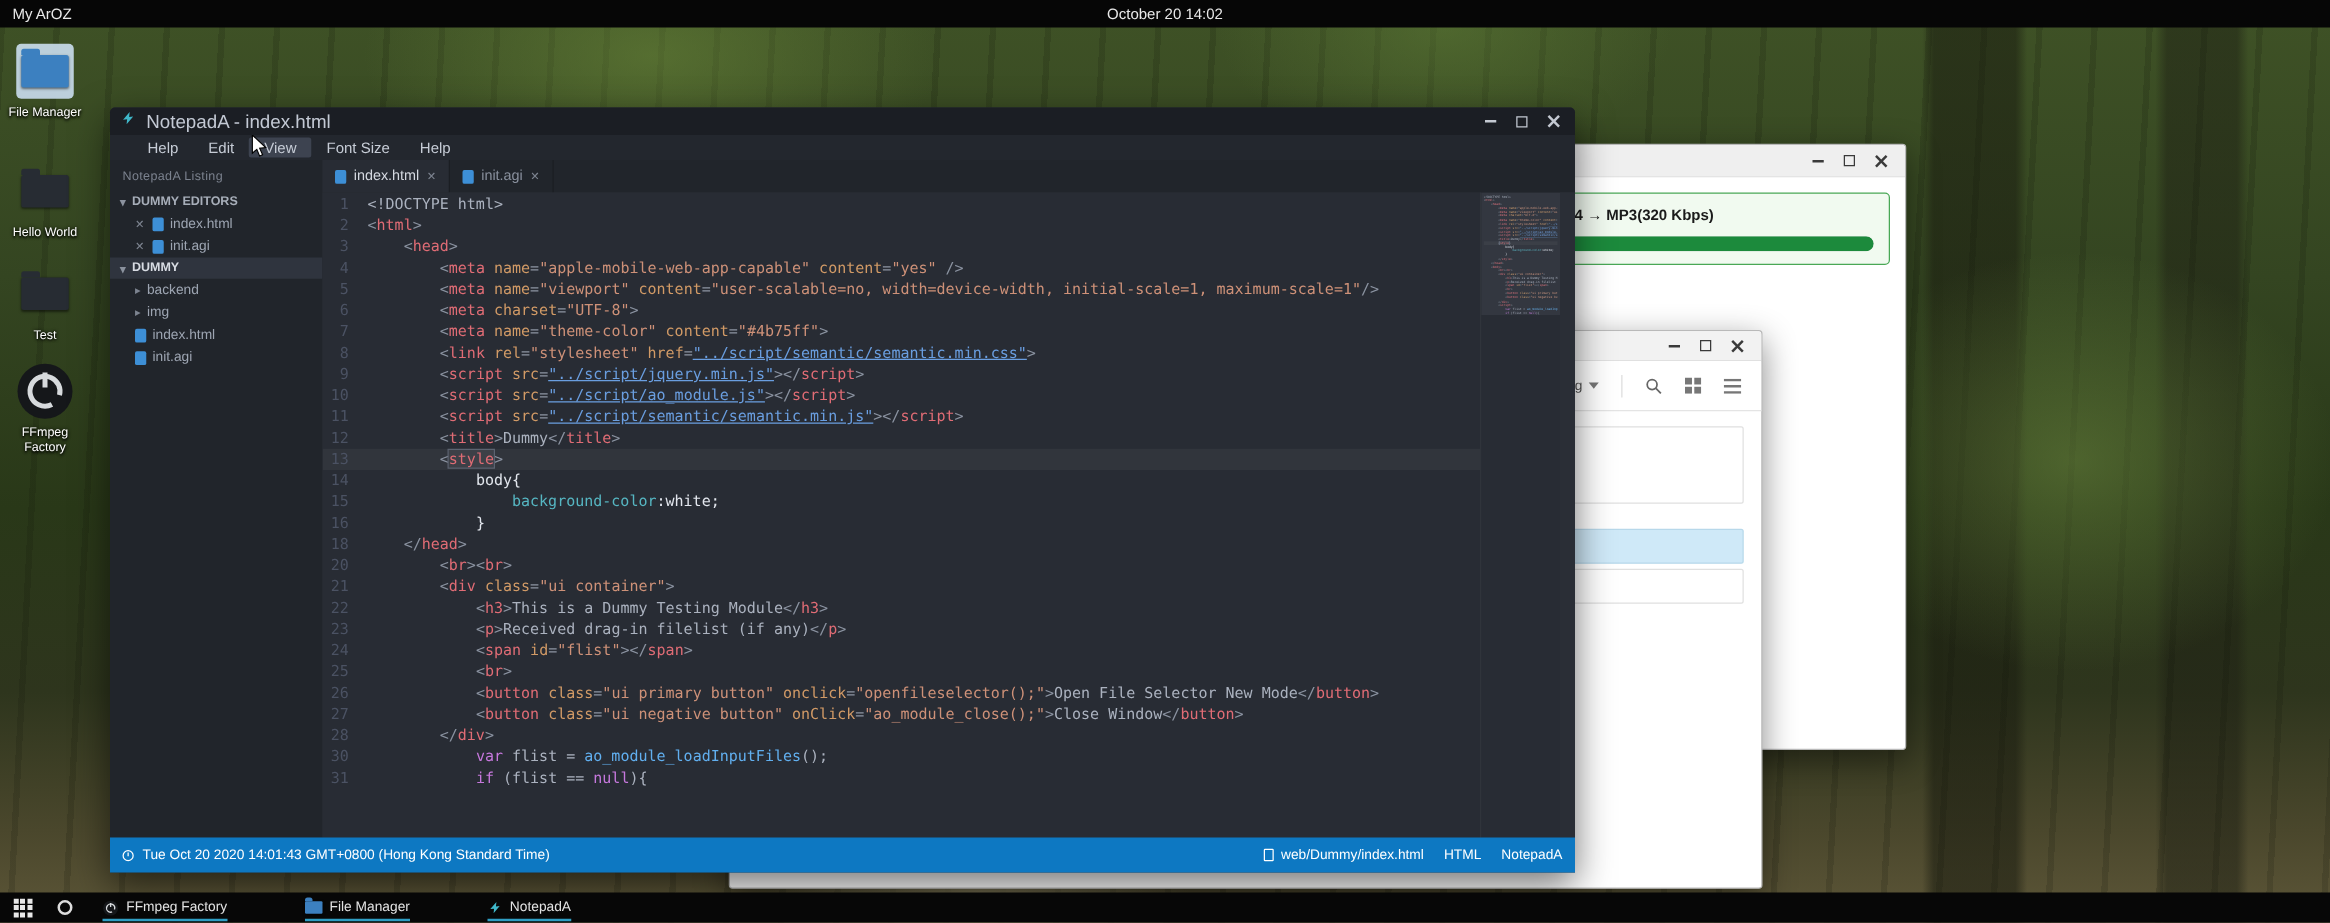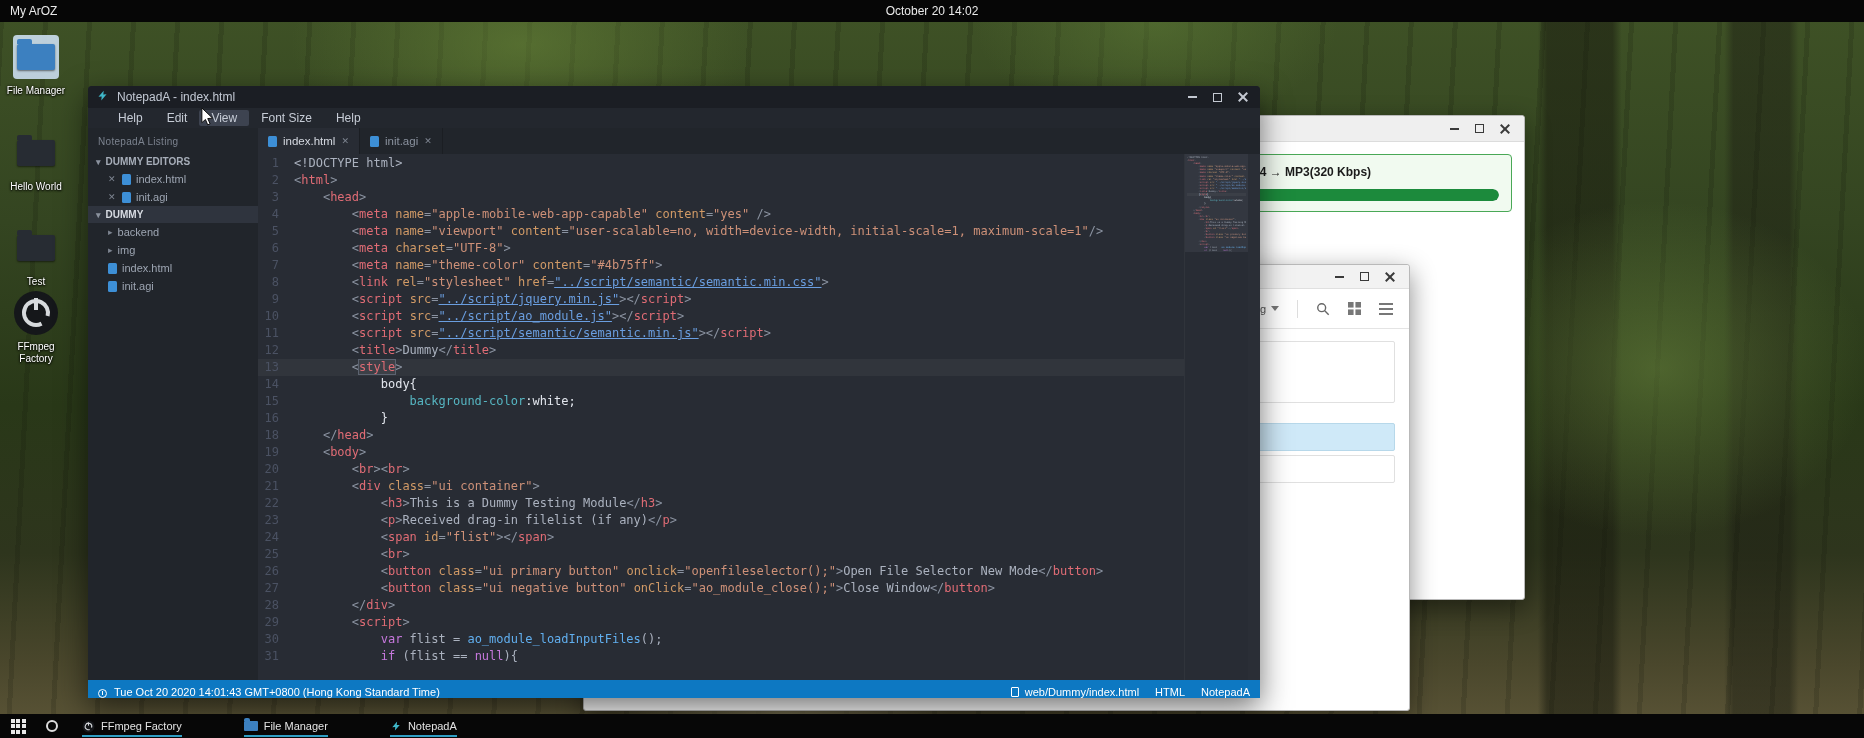--- a/index.html
+++ b/index.html
@@ -68,21 +68,21 @@
   .wb-content{flex:1;padding:12px 14px;overflow:hidden}
   .wb-row{border:1px solid #e0e0e0;border-radius:2px;background:#fff;margin-bottom:20px}
   .wb-row.card{height:62px}
   .wb-row.selected{height:28px;background:#cfe9f8;border-color:#b7d8ea;margin-bottom:4px}
   .wb-row.plain{height:28px;margin-bottom:0}
 
   
   .win-np{left:88px;top:86px;width:1172px;height:612px;z-index:10;background:#282c34;border:none;
     border-radius:4px 4px 0 0;display:flex;flex-direction:column;box-shadow:0 10px 30px rgba(0,0,0,.55)}
   .np-title{height:22px;background:#1b1e24;display:flex;align-items:center;gap:8px;padding:0 8px;border-radius:4px 4px 0 0}
-  .np-title .t{font-size:12px;color:#c3c9d4}
+  .np-title .t{font-size:15px;color:#c3c9d4}
   .np-menu{height:20px;background:#23272e;display:flex;align-items:center;font-size:12px;color:#c6ccd6;padding-left:18px}
   .menu-item{padding:1px 12px;border-radius:2px;cursor:default}
   .menu-item.active{background:#3d4350}
   .np-body{flex:1;display:flex;min-height:0}
   .np-side{width:170px;background:#21252b;font-size:11px;overflow:hidden;flex:none}
   .side-h{padding:8px 10px 6px;font-size:10px;color:#7b828e;letter-spacing:.3px}
   .sec-h{display:flex;align-items:center;gap:5px;padding:3px 8px;font-size:10px;font-weight:bold;color:#a7aeb9}
   .sec-h.sel{background:#2f343e;color:#d8dce3}
   .sec-h .chev{font-size:9px;color:#8b929e}
   .tree-item{display:flex;align-items:center;gap:5px;padding:3px 8px 3px 20px;color:#9da5b2;white-space:nowrap}
@@ -96,21 +96,21 @@
   .tab .x{font-size:9px;color:#7d8490}
   .np-editor{flex:1;display:flex;min-height:0;background:#282c34}
   .code{flex:1;padding-top:1px;font-family:"DejaVu Sans Mono",monospace;font-size:12px;line-height:17px;overflow:hidden}
   .cl{display:flex;white-space:pre}
   .cl.cur{background:rgba(255,255,255,.045)}
   .ln{width:36px;text-align:right;padding-right:15px;color:#4b5263;flex:none}
   .minimap{width:64px;flex:none;position:relative;border-left:1px solid rgba(255,255,255,.04);padding:2px 2px;overflow:hidden}
   .minimap .cl{display:block;white-space:pre;font-family:"DejaVu Sans Mono",monospace;font-size:2.4px;line-height:3.1px;overflow:hidden}
   .mini-vp{position:absolute;left:0;top:0;right:0;height:98px;background:rgba(130,140,160,.12)}
   .vscroll{width:12px;flex:none;background:#2a2e36}
-  .np-status{height:18px;background:#0d78c2;color:#fff;font-size:11px;display:flex;align-items:flex-end;padding:0 10px;gap:7px;flex:none}
+  .np-status{height:18px;background:#0d78c2;color:#fff;font-size:11px;display:flex;align-items:center;padding:14px 10px;gap:7px;flex:none}
   .np-status .right{margin-left:auto;display:flex;align-items:center;gap:16px}
   .st-ic-clock{width:9px;height:9px;border:1.3px solid #fff;border-radius:50%;position:relative}
   .st-ic-clock::after{content:"";position:absolute;left:3px;top:1px;width:1.3px;height:3.5px;background:#fff}
   .st-ic-doc{width:8px;height:10px;border:1.2px solid #fff;border-radius:1px}
 
   
   .tk-d{color:#abb2bf}.tk-p{color:#8b93a1}.tk-t{color:#e06c75}.tk-a{color:#d19a66}
   .tk-s{color:#ce9178}.tk-l{color:#6a9ee0;text-decoration:underline}
   .tk-k{color:#c678dd}.tk-f{color:#61afef}.tk-c{color:#56b6c2}.tk-w{color:#e2e6ed}
   .tk-th{color:#e06c75;outline:1px solid #5c6370;background:rgba(255,255,255,.06)}
@@ -146,21 +146,21 @@
           </div>
         </div>
         <div class="lbl">File Manager</div>
       </div>
       <div class="dicon" style="top: 128px;">
         <div class="tile">
           <div class="folder"></div>
         </div>
         <div class="lbl">Hello World</div>
       </div>
-      <div class="dicon" style="top: 223px;">
+      <div class="dicon" style="top: 210px;">
         <div class="tile">
           <div class="folder"></div>
         </div>
         <div class="lbl">Test</div>
       </div>
       <div class="dicon" style="top: 288px;">
         <div class="tile">
           <span class="appcirc"><svg width="100%" height="100%" viewBox="0 0 24 24">
               <circle cx="12" cy="12" r="11" fill="#15171a"></circle>
               <circle cx="12" cy="12" r="6" fill="none" stroke="#d7dadd" stroke-width="2" stroke-dasharray="27 5" transform="rotate(115 12 12)"></circle>
@@ -318,31 +318,29 @@
               <div class="cl"><span class="ln">8</span><span class="ct"><span class="tk-d">        </span><span class="tk-p">&lt;</span><span class="tk-t">link</span><span class="tk-d"> </span><span class="tk-a">rel</span><span class="tk-p">=</span><span class="tk-s">"stylesheet"</span><span class="tk-d"> </span><span class="tk-a">href</span><span class="tk-p">=</span><span class="tk-l">"../script/semantic/semantic.min.css"</span><span class="tk-p">&gt;</span></span></div>
               <div class="cl"><span class="ln">9</span><span class="ct"><span class="tk-d">        </span><span class="tk-p">&lt;</span><span class="tk-t">script</span><span class="tk-d"> </span><span class="tk-a">src</span><span class="tk-p">=</span><span class="tk-l">"../script/jquery.min.js"</span><span class="tk-p">&gt;&lt;/</span><span class="tk-t">script</span><span class="tk-p">&gt;</span></span></div>
               <div class="cl"><span class="ln">10</span><span class="ct"><span class="tk-d">        </span><span class="tk-p">&lt;</span><span class="tk-t">script</span><span class="tk-d"> </span><span class="tk-a">src</span><span class="tk-p">=</span><span class="tk-l">"../script/ao_module.js"</span><span class="tk-p">&gt;&lt;/</span><span class="tk-t">script</span><span class="tk-p">&gt;</span></span></div>
               <div class="cl"><span class="ln">11</span><span class="ct"><span class="tk-d">        </span><span class="tk-p">&lt;</span><span class="tk-t">script</span><span class="tk-d"> </span><span class="tk-a">src</span><span class="tk-p">=</span><span class="tk-l">"../script/semantic/semantic.min.js"</span><span class="tk-p">&gt;&lt;/</span><span class="tk-t">script</span><span class="tk-p">&gt;</span></span></div>
               <div class="cl"><span class="ln">12</span><span class="ct"><span class="tk-d">        </span><span class="tk-p">&lt;</span><span class="tk-t">title</span><span class="tk-p">&gt;</span><span class="tk-d">Dummy</span><span class="tk-p">&lt;/</span><span class="tk-t">title</span><span class="tk-p">&gt;</span></span></div>
               <div class="cl cur"><span class="ln">13</span><span class="ct"><span class="tk-d">        </span><span class="tk-p">&lt;</span><span class="tk-th">style</span><span class="tk-p">&gt;</span></span></div>
               <div class="cl"><span class="ln">14</span><span class="ct"><span class="tk-d">            </span><span class="tk-w">body{</span></span></div>
               <div class="cl"><span class="ln">15</span><span class="ct"><span class="tk-d">                </span><span class="tk-c">background-color</span><span class="tk-w">:white;</span></span></div>
               <div class="cl"><span class="ln">16</span><span class="ct"><span class="tk-d">            </span><span class="tk-w">}</span></span></div>
               <div class="cl"><span class="ln">18</span><span class="ct"><span class="tk-d">    </span><span class="tk-p">&lt;/</span><span class="tk-t">head</span><span class="tk-p">&gt;</span></span></div>
-              <div class="cl"><span class="ln">19</span><span class="ct"><span class="tk-d">    </span><span class="tk-p">&lt;</span><span class="tk-t">body</span><span class="tk-p">&gt;</span></span></div>
               <div class="cl"><span class="ln">20</span><span class="ct"><span class="tk-d">        </span><span class="tk-p">&lt;</span><span class="tk-t">br</span><span class="tk-p">&gt;&lt;</span><span class="tk-t">br</span><span class="tk-p">&gt;</span></span></div>
               <div class="cl"><span class="ln">21</span><span class="ct"><span class="tk-d">        </span><span class="tk-p">&lt;</span><span class="tk-t">div</span><span class="tk-d"> </span><span class="tk-a">class</span><span class="tk-p">=</span><span class="tk-s">"ui container"</span><span class="tk-p">&gt;</span></span></div>
               <div class="cl"><span class="ln">22</span><span class="ct"><span class="tk-d">            </span><span class="tk-p">&lt;</span><span class="tk-t">h3</span><span class="tk-p">&gt;</span><span class="tk-d">This is a Dummy Testing Module</span><span class="tk-p">&lt;/</span><span class="tk-t">h3</span><span class="tk-p">&gt;</span></span></div>
               <div class="cl"><span class="ln">23</span><span class="ct"><span class="tk-d">            </span><span class="tk-p">&lt;</span><span class="tk-t">p</span><span class="tk-p">&gt;</span><span class="tk-d">Received drag-in filelist (if any)</span><span class="tk-p">&lt;/</span><span class="tk-t">p</span><span class="tk-p">&gt;</span></span></div>
               <div class="cl"><span class="ln">24</span><span class="ct"><span class="tk-d">            </span><span class="tk-p">&lt;</span><span class="tk-t">span</span><span class="tk-d"> </span><span class="tk-a">id</span><span class="tk-p">=</span><span class="tk-s">"flist"</span><span class="tk-p">&gt;&lt;/</span><span class="tk-t">span</span><span class="tk-p">&gt;</span></span></div>
               <div class="cl"><span class="ln">25</span><span class="ct"><span class="tk-d">            </span><span class="tk-p">&lt;</span><span class="tk-t">br</span><span class="tk-p">&gt;</span></span></div>
               <div class="cl"><span class="ln">26</span><span class="ct"><span class="tk-d">            </span><span class="tk-p">&lt;</span><span class="tk-t">button</span><span class="tk-d"> </span><span class="tk-a">class</span><span class="tk-p">=</span><span class="tk-s">"ui primary button"</span><span class="tk-d"> </span><span class="tk-a">onclick</span><span class="tk-p">=</span><span class="tk-s">"openfileselector();"</span><span class="tk-p">&gt;</span><span class="tk-d">Open File Selector New Mode</span><span class="tk-p">&lt;/</span><span class="tk-t">button</span><span class="tk-p">&gt;</span></span></div>
               <div class="cl"><span class="ln">27</span><span class="ct"><span class="tk-d">            </span><span class="tk-p">&lt;</span><span class="tk-t">button</span><span class="tk-d"> </span><span class="tk-a">class</span><span class="tk-p">=</span><span class="tk-s">"ui negative button"</span><span class="tk-d"> </span><span class="tk-a">onClick</span><span class="tk-p">=</span><span class="tk-s">"ao_module_close();"</span><span class="tk-p">&gt;</span><span class="tk-d">Close Window</span><span class="tk-p">&lt;/</span><span class="tk-t">button</span><span class="tk-p">&gt;</span></span></div>
               <div class="cl"><span class="ln">28</span><span class="ct"><span class="tk-d">        </span><span class="tk-p">&lt;/</span><span class="tk-t">div</span><span class="tk-p">&gt;</span></span></div>
-              <div class="cl"><span class="ln">29</span><span class="ct"><span class="tk-d">        </span><span class="tk-p">&lt;</span><span class="tk-t">script</span><span class="tk-p">&gt;</span></span></div>
               <div class="cl"><span class="ln">30</span><span class="ct"><span class="tk-d">            </span><span class="tk-k">var</span><span class="tk-d"> flist = </span><span class="tk-f">ao_module_loadInputFiles</span><span class="tk-d">();</span></span></div>
               <div class="cl"><span class="ln">31</span><span class="ct"><span class="tk-d">            </span><span class="tk-k">if</span><span class="tk-d"> (flist == </span><span class="tk-k">null</span><span class="tk-d">){</span></span></div>
             </div>
           <div class="minimap">
             <div id="mini">
                 <div class="cl"><span class="ct"><span class="tk-d">&lt;!DOCTYPE html&gt;</span></span></div>
                 <div class="cl"><span class="ct"><span class="tk-p">&lt;</span><span class="tk-t">html</span><span class="tk-p">&gt;</span></span></div>
                 <div class="cl"><span class="ct"><span class="tk-d">    </span><span class="tk-p">&lt;</span><span class="tk-t">head</span><span class="tk-p">&gt;</span></span></div>
                 <div class="cl"><span class="ct"><span class="tk-d">        </span><span class="tk-p">&lt;</span><span class="tk-t">meta</span><span class="tk-d"> </span><span class="tk-a">name</span><span class="tk-p">=</span><span class="tk-s">"apple-mobile-web-app-capable"</span></span></div>
                 <div class="cl"><span class="ct"><span class="tk-d">        </span><span class="tk-p">&lt;</span><span class="tk-t">meta</span><span class="tk-d"> </span><span class="tk-a">name</span><span class="tk-p">=</span><span class="tk-s">"viewport"</span><span class="tk-d"> </span><span class="tk-a">content</span><span class="tk-p">=</span><span class="tk-s">"user-scalable=no, width=device-width, initial-scale=1, maximum-scale=1"</span></span></div>

